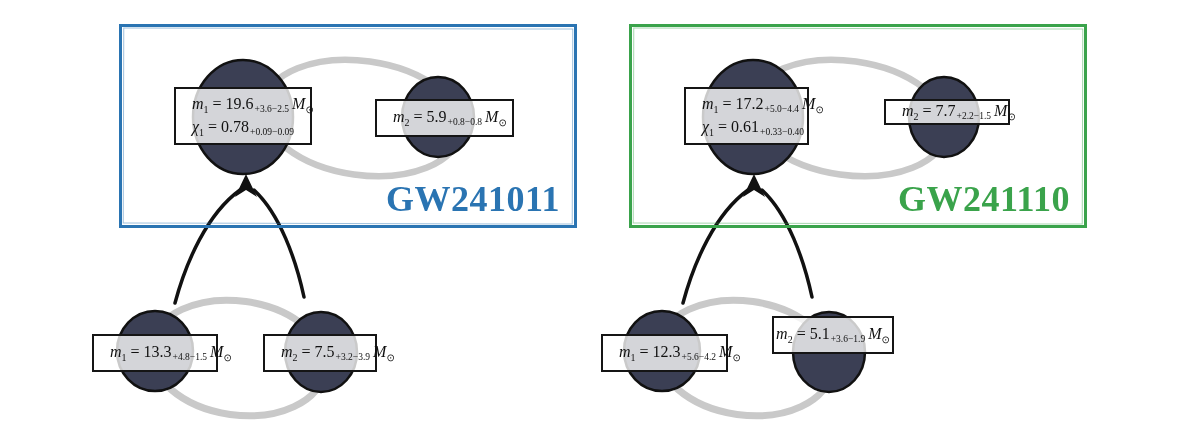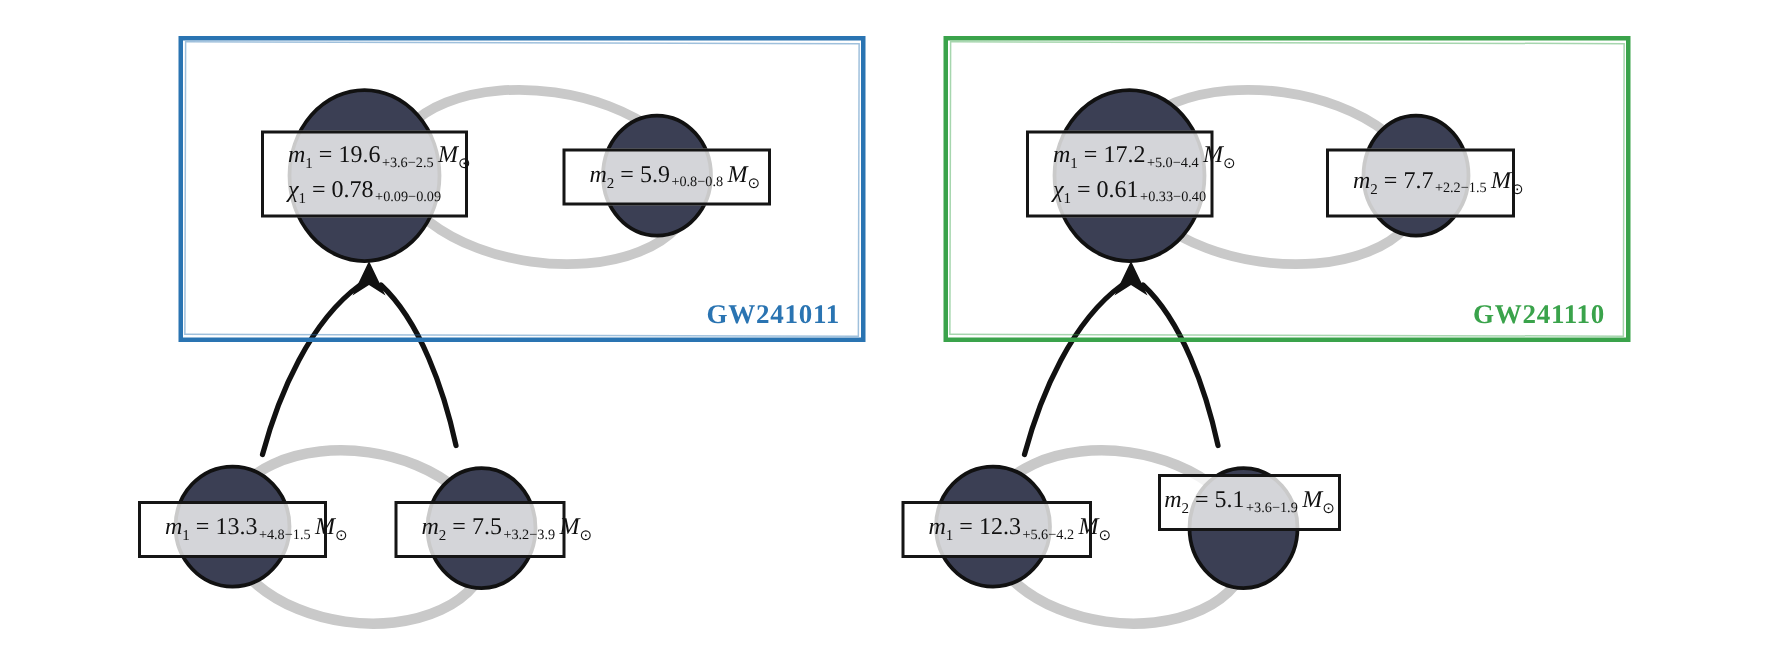--- a/index.html
+++ b/index.html
@@ -17,21 +17,21 @@
   .event-box::before {
     content:""; position:absolute; inset:1px;
     border:1px solid currentColor; opacity:.45; transform:rotate(0.15deg);
     pointer-events:none;
   }
   .event-box.blue  { left:119px; color:var(--blue-accent,#2a74b2); }
   .event-box.green { left:629px; color:var(--green-accent,#3aa34b); }
 
   .event-title {
     position:absolute; right:14px; bottom:5px;
-    font-weight:bold; font-size:18px; letter-spacing:0.5px;text-align:right;
+    font-weight:bold; font-size:36px; letter-spacing:0.5px;text-align:right;
   }
 
   
   .mass-label {
     position:absolute; box-sizing:border-box;
     background:rgba(255,255,255,0.78);
     border:2px solid #151515;
     display:flex; flex-direction:column; justify-content:center;
     text-align:center; color:#111; padding:2px 16px;
   }
@@ -134,21 +134,21 @@
         </span><span class="mvar munit">M</span><span class="msub">⊙</span>
     </div>
     <div class="mrow">
       <span class="mvar">χ</span><span class="msub">1</span><span class="meq">=</span><span>0.61</span><span class="msupsub">
           <span>+0.33</span>
           <span>−0.40</span>
         </span>
     </div>
   </div>
 
-  <div class="mass-label" style="left:884px; top:99px; width:126px; height:46px;">
+  <div class="mass-label" style="left:884px; top:99px; width:126px; height:26px;">
     <div class="mrow">
       <span class="mvar">m</span><span class="msub">2</span><span class="meq">=</span><span>7.7</span><span class="msupsub">
           <span>+2.2</span>
           <span>−1.5</span>
         </span><span class="mvar munit">M</span><span class="msub">⊙</span>
     </div>
   </div>
 
   <div class="mass-label" style="left:601px; top:334px; width:127px; height:38px;">
     <div class="mrow">

